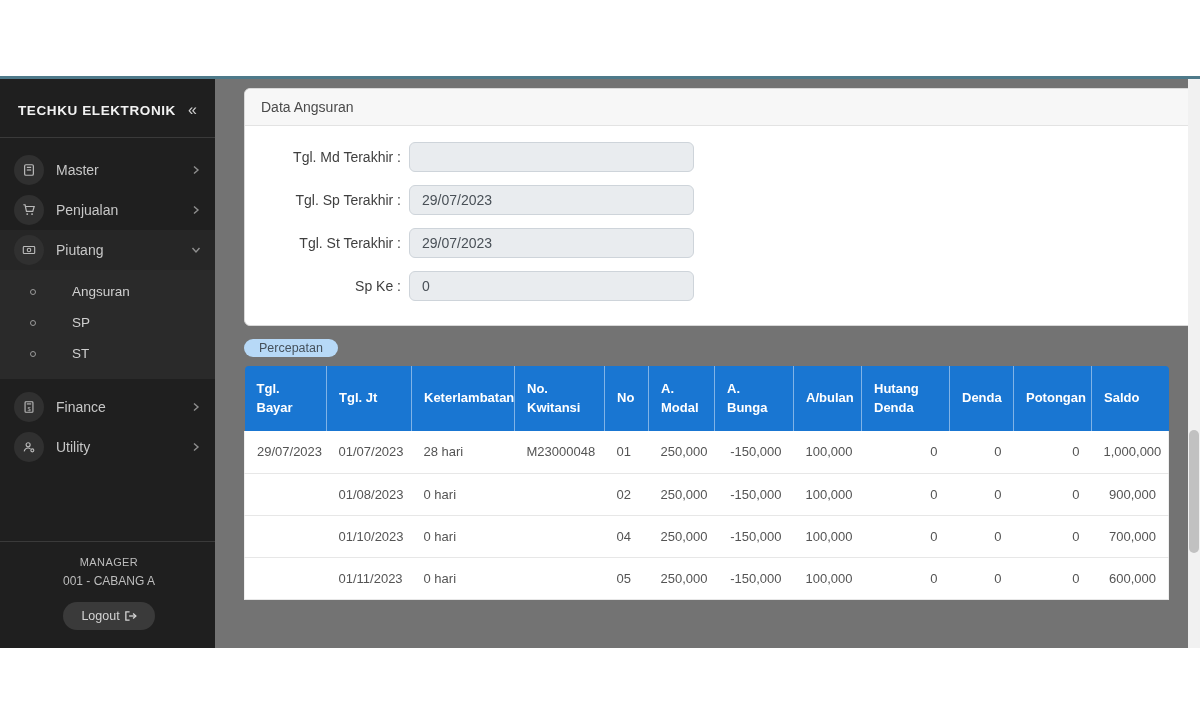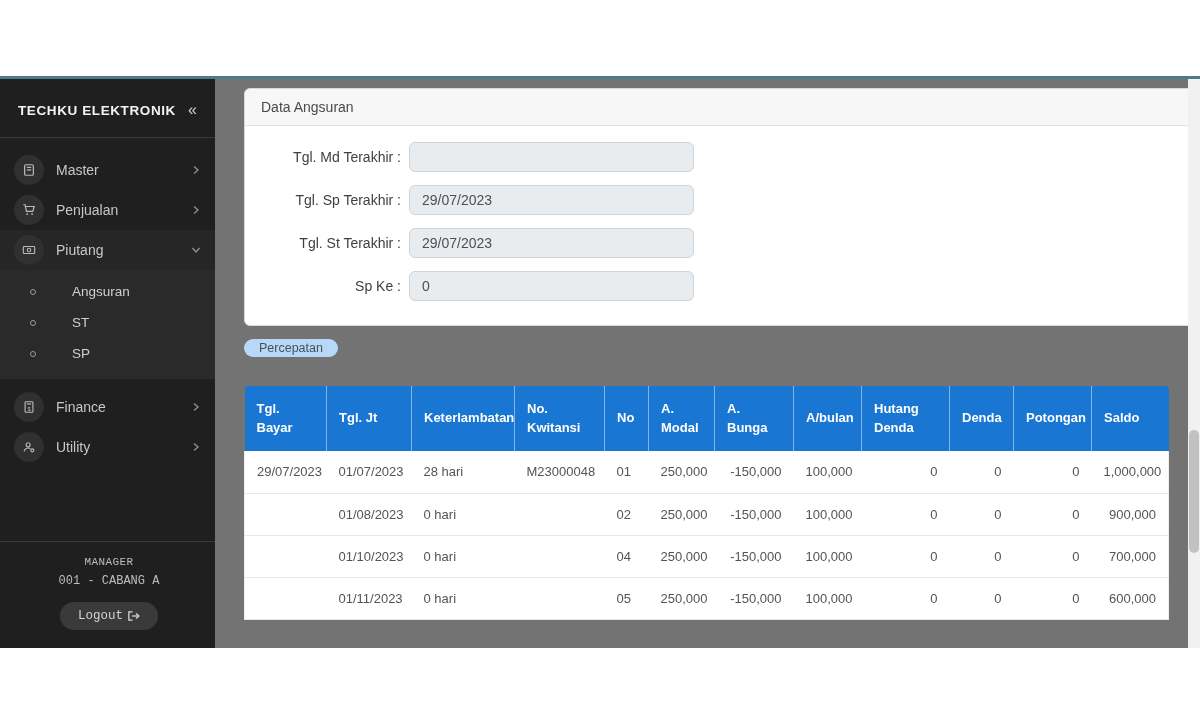--- a/index.html
+++ b/index.html
@@ -16,38 +16,38 @@
   .brand-collapse { color:#cfcfcf; font-size:16px; cursor:pointer; }
   .nav { padding-top:12px; }
   .nav-item { display:flex; align-items:center; height:40px; padding:0 14px; cursor:pointer; font-size:14px; }
   .nav-item .icon-circle { width:30px; height:30px; border-radius:50%; background:#303030; display:flex; align-items:center; justify-content:center; margin-right:12px; color:#b9b9b9; }
   .nav-item .lbl { flex:1; color:#c7c7c7; }
   .nav-item .chev { color:#8f8f8f; display:flex; align-items:center; }
   .nav-item.open { background:#262626; }
   .submenu { background:#2a2a2a; padding:6px 0 10px 0; }
   .submenu-item { display:flex; align-items:center; height:31px; padding-left:30px; font-size:13.5px; color:#cfcfcf; cursor:pointer;gap:20px; }
   .submenu-item .dot { width:6px; height:6px; border:1px solid #9a9a9a; border-radius:50%; margin-right:16px; }
-  .side-footer { margin-top:auto; border-top:1px solid rgba(255,255,255,.12); text-align:center; padding:14px 0 18px 3px;font-family:Liberation Mono, monospace; }
+  .side-footer { margin-top:auto; border-top:1px solid rgba(255,255,255,.12); text-align:center; padding:14px 0 18px 3px; }
   .side-footer .u1 { font-size:11px; color:#bdbdbd; letter-spacing:.4px; }
   .side-footer .u2 { font-size:12px; color:#bdbdbd; margin-top:6px; }
   .logout-btn { display:inline-flex; align-items:center; gap:4px; margin-top:14px; background:#3a3a3a; border:none; color:#d4d4d4; font-size:12.5px; padding:7px 18px; border-radius:16px; cursor:pointer; font-family:inherit; }
 
   
   .main { flex:1; position:relative; padding:9px 0 0 29px; }
   .card { width:1077px; border:1px solid #d9d9d9; border-radius:6px; background:#fff; }
   .card-header { background:#f7f7f7; border-bottom:1px solid #e3e3e3; padding:10px 16px; font-size:14px; color:#4a4a4a; border-radius:6px 6px 0 0; }
   .card-body { padding:16px 16px 22px 16px; }
   .form-row { display:flex; align-items:center; margin-bottom:13px; }
   .form-row:last-child { margin-bottom:2px; }
   .form-label { width:140px; text-align:right; margin-right:8px; font-size:14px; color:#3f3f3f; }
   .form-input { width:285px; height:30px; background:#e9ecef; border:1px solid #ced4da; border-radius:6px; font-size:14px; color:#495057; padding:0 12px; font-family:inherit; }
 
   .pill-btn { margin-top:13px; background:#b7d9f7; color:#45515c; border:none; border-radius:999px; padding:2px 15px; font-size:12.5px; cursor:pointer; font-family:inherit; }
 
-  .table-wrap { margin-top:29px; width:924px; }
+  .table-wrap { margin-top:9px; width:924px; }
   table { border-collapse:collapse; table-layout:fixed; width:924px; }
   thead th { background:#1976d2; color:#ffffff; font-size:13px; font-weight:bold; text-align:left; vertical-align:middle; padding:6px 12px; height:65px; border-right:1px solid rgba(255,255,255,.45); line-height:1.45; }
   thead th:first-child { border-radius:4px 0 0 0; }
   thead th:last-child { border-right:none; border-radius:0 4px 0 0; }
   tbody td { background:#fff; font-size:13px; color:#545454; padding:0 12px; height:42px; border-bottom:1px solid #e7e7e7; white-space:nowrap; overflow:hidden; }
   tbody tr td:first-child { border-left:1px solid #efefef; }
   tbody tr td:last-child { border-right:1px solid #efefef; }
   td.al-right { text-align:right; }
   td.al-left { text-align:left; }
 
@@ -118,25 +118,25 @@
         </span>
       </div>
 
       <div class="submenu">
         <div class="submenu-item">
           <span class="dot"></span>
           <span>Angsuran</span>
         </div>
         <div class="submenu-item">
           <span class="dot"></span>
-          <span>ST</span>
+          <span>SP</span>
         </div>
         <div class="submenu-item">
           <span class="dot"></span>
-          <span>SP</span>
+          <span>ST</span>
         </div>
       </div>
 
       <div class="nav-item" style="margin-top:8px;">
         <span class="icon-circle">
           <svg width="14" height="14" viewBox="0 0 16 16" fill="none" stroke="currentColor" stroke-width="1.3">
               <rect x="3.5" y="2" width="9" height="12" rx="1"></rect>
               <line x1="5.5" y1="4.5" x2="10.5" y2="4.5"></line>
               <text x="8" y="12" font-size="6.5" fill="currentColor" stroke="none" text-anchor="middle" font-family="inherit">$</text>
             </svg>

